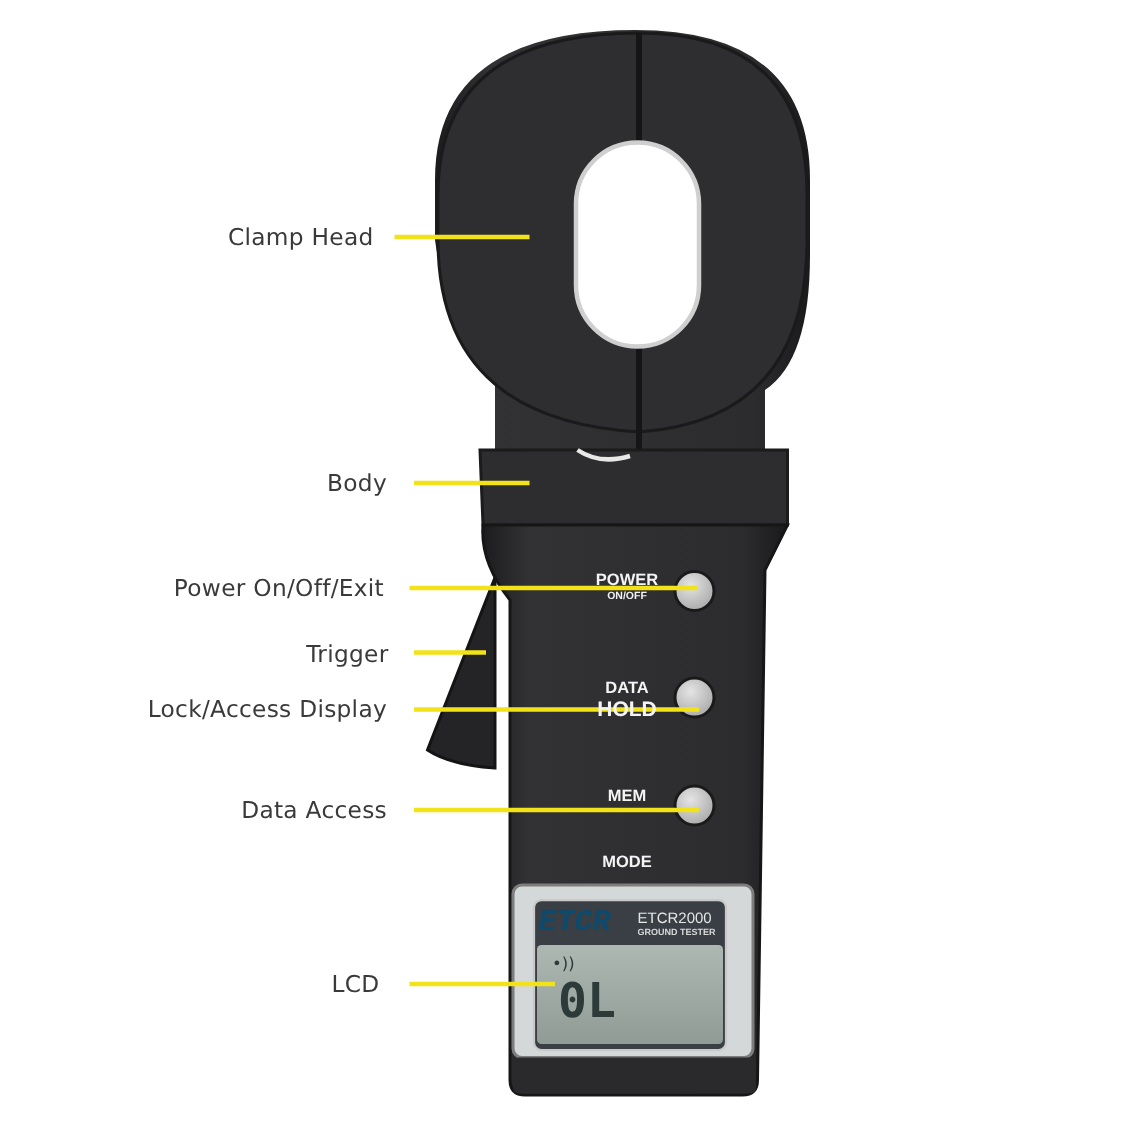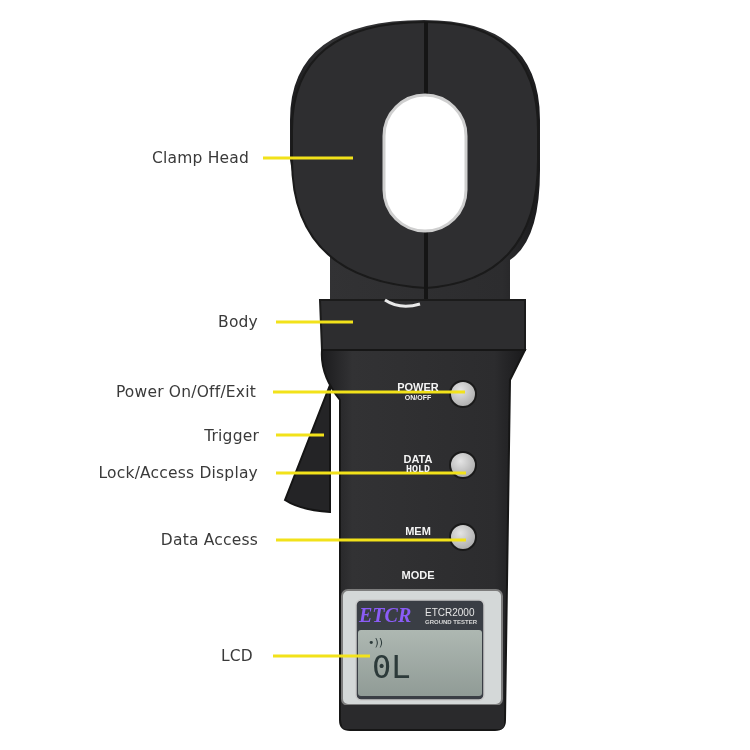--- a/index.html
+++ b/index.html
@@ -8,21 +8,21 @@
   svg.device { position: absolute; left: 0; top: 0; }
   .label {
     position: absolute; color: #3a3a3a; font-size: 15.5px; text-align: right;
     white-space: nowrap; transform: translateY(-50%); letter-spacing: 0.2px;
   }
   .leader { position: absolute; height: 3px; background: #f2e21a; transform: translateY(-50%); }
   .btn-text {
     position: absolute; color: #f4f4f4; font-weight: bold; text-align: center;
     font-family: "Liberation Sans", sans-serif; line-height: 1;
   }
-  .lcd-brand { position: absolute; font-family: Liberation Serif, serif; font-weight: bold; font-style: italic; color: #8b5cf6; }
+  .lcd-brand { position: absolute; font-family: Liberation Mono, monospace; font-weight: bold; font-style: italic; color: #0c4a6e; }
   .lcd-model { position: absolute; font-family: "Liberation Sans", sans-serif; color: #e6e6e6; }
   .lcd-sub { position: absolute; font-family: "Liberation Sans", sans-serif; color: #d8d8d8; font-weight: bold; }
   .lcd-reading { position: absolute; font-family: "DejaVu Sans Mono", monospace; color: #2c3a3a; }
   .lcd-signal { position: absolute; font-size: 11px; color: #2c3a3a; }
 </style>
 </head>
 <body>
 
 <div class="stage">
 
@@ -88,26 +88,26 @@
   <div class="label" style="right:480px;top:473px;">Lock/Access Display</div>
   <div class="label" style="right:480px;top:540px;text-align:center;">Data Access</div>
   <div class="label" style="right:485px;top:656px;">LCD</div>
 
   <div class="btn-text" style="left:388px;top:382px;width:60px;">
     <div style="font-size:11px;">POWER</div>
     <div style="font-size:7px;margin-top:1px;">ON/OFF</div>
   </div>
   <div class="btn-text" style="left:388px;top:454px;width:60px;">
     <div style="font-size:11px;">DATA</div>
-    <div style="font-size:10px;font-family:Liberation Mono, monospace;">HOLD</div>
+    <div style="font-size:14px;">HOLD</div>
   </div>
   <div class="btn-text" style="left:388px;top:526px;width:60px;">
     <div style="font-size:11px;">MEM</div>
     <div style="font-size:11px;margin-top:33px;">MODE</div>
   </div>
 
   <div class="lcd-brand" style="left:359px;top:604px;font-size:20px;">ETCR</div>
   <div class="lcd-model" style="left:425px;top:607px;font-size:10px;">ETCR2000</div>
   <div class="lcd-sub" style="left:425px;top:619px;font-size:6px;">GROUND TESTER</div>
   <div class="lcd-signal" style="left:368px;top:636px;">•))</div>
-  <div class="lcd-reading" style="left:372px;top:648px;font-size:32px;">0L</div>
+  <div class="lcd-reading" style="left:372px;top:648px;font-size:32px;font-weight:bold;">0L</div>
 
 </div>
 
 </body></html>

